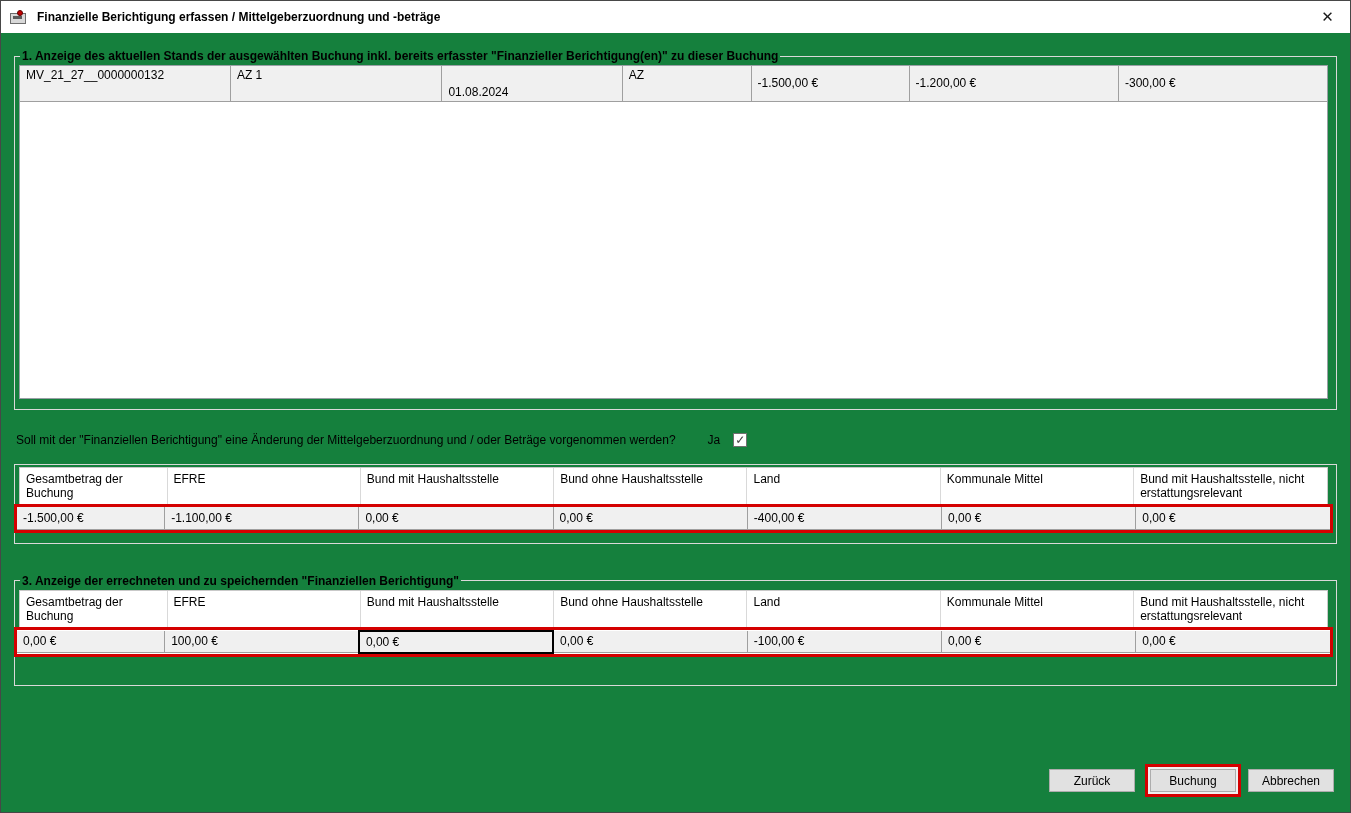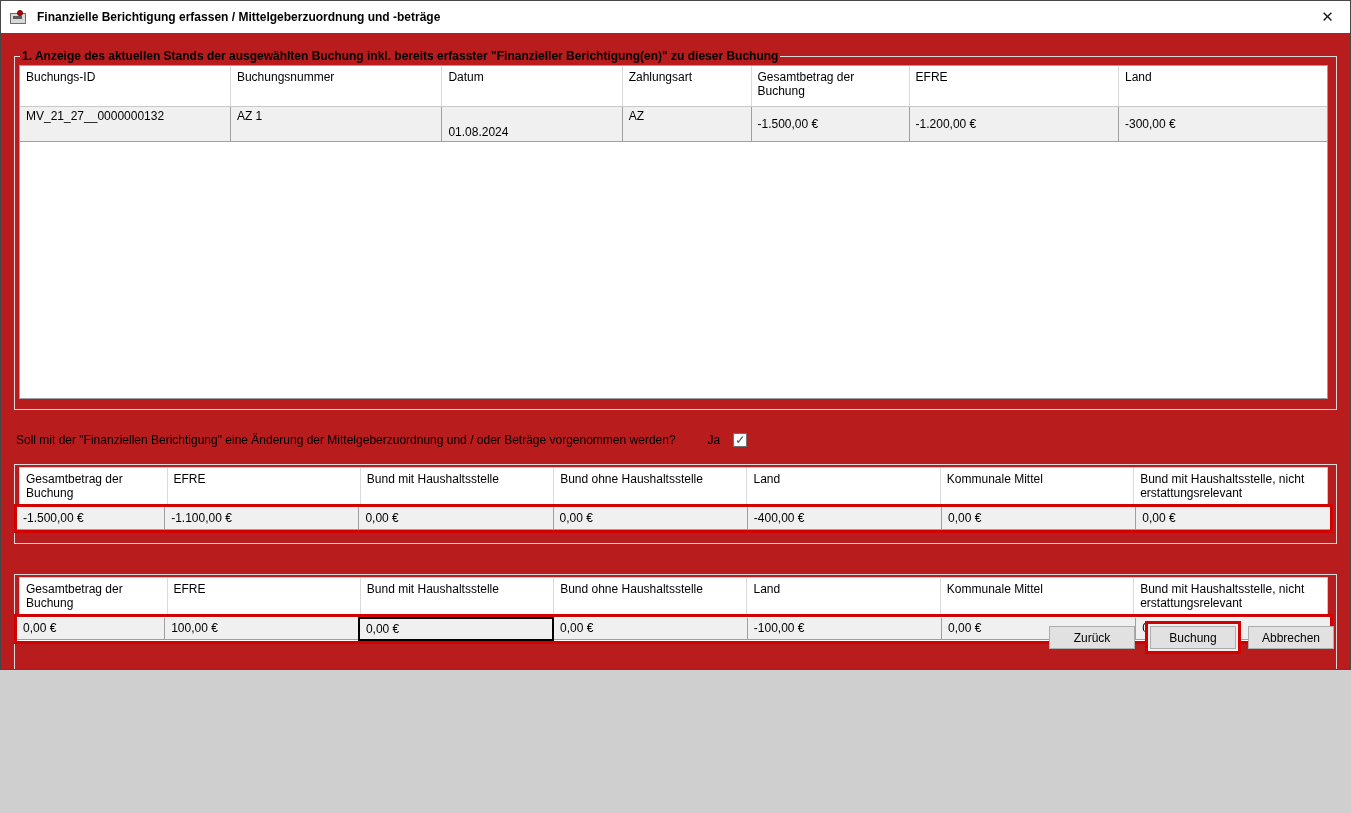--- a/index.html
+++ b/index.html
@@ -1,20 +1,20 @@
 <!DOCTYPE html>
 <html><head>
 <meta charset="utf-8">
 <style>
   * { box-sizing: border-box; margin: 0; padding: 0; }
   html,body { background:#cfcfcf; }
   body { font-family: "Liberation Sans", sans-serif; }
   .window {
-    position: relative; width: 1351px; height: 670px;
-    background: #b91c1c; border: 1px solid #474747;
+    position: relative; width: 1351px; height: 813px;
+    background: #15803d; border: 1px solid #474747;
     font-size: 12px; color: #000; overflow: hidden;
   }
   
   .titlebar { height: 32px; background: #ffffff; display: flex; align-items: center; padding-left: 9px; }
   .app-icon { width: 17px; height: 15px; position: relative; display:inline-block; }
   .app-icon .base { position:absolute; left:0; top:3px; width:16px; height:11px; background:#d8d8d8; border:1px solid #6d6d6d; }
   .app-icon .slot { position:absolute; left:3px; top:6px; width:9px; height:3px; background:#5a5a5a; }
   .app-icon .dot  { position:absolute; left:7px; top:0; width:6px; height:6px; border-radius:50%; background:#c40000; border:1px solid #5e0000; }
   .title { margin-left: 10px; font-weight: bold; }
   .close-btn { margin-left:auto; width: 45px; height: 32px; display:flex; align-items:center; justify-content:center;
@@ -83,29 +83,20 @@
         <colgroup>
           <col style="width:209px">
             <col style="width:210px">
             <col style="width:179px">
             <col style="width:128px">
           <col style="width:157px">
             <col style="width:208px">
             <col style="width:207px">
         </colgroup>
         <tbody>
-            <tr class="hrow1">
-          <th>Buchungs-ID</th>
-          <th>Buchungsnummer</th>
-          <th>Datum</th>
-          <th>Zahlungsart</th>
-          <th>Gesamtbetrag der Buchung</th>
-          <th>EFRE</th>
-          <th>Land</th>
-        </tr>
         <tr class="drow1">
           <td class="vt">MV_21_27__0000000132</td>
           <td class="vt">AZ 1</td>
           <td class="vb">01.08.2024</td>
           <td class="vt">AZ</td>
           <td class="money">-1.500,00 €</td>
           <td class="money">-1.200,00 €</td>
           <td class="money">-300,00 €</td>
         </tr>
       </tbody>
@@ -166,20 +157,21 @@
           <td class="money">-400,00 €</td>
           <td class="money">0,00 €</td>
           <td class="money">0,00 €</td>
         </tr>
       </tbody>
         </table>
     </div>
   </fieldset>
 
   <fieldset id="f3">
+    <legend>3. Anzeige der errechneten und zu speichernden "Finanziellen Berichtigung"</legend>
     <div class="hdr-wrap">
       <table>
         <colgroup>
           <col style="width:146px">
             <col style="width:192px">
             <col style="width:192px">
             <col style="width:192px">
           <col style="width:192px">
             <col style="width:192px">
             <col style="width:192px">

